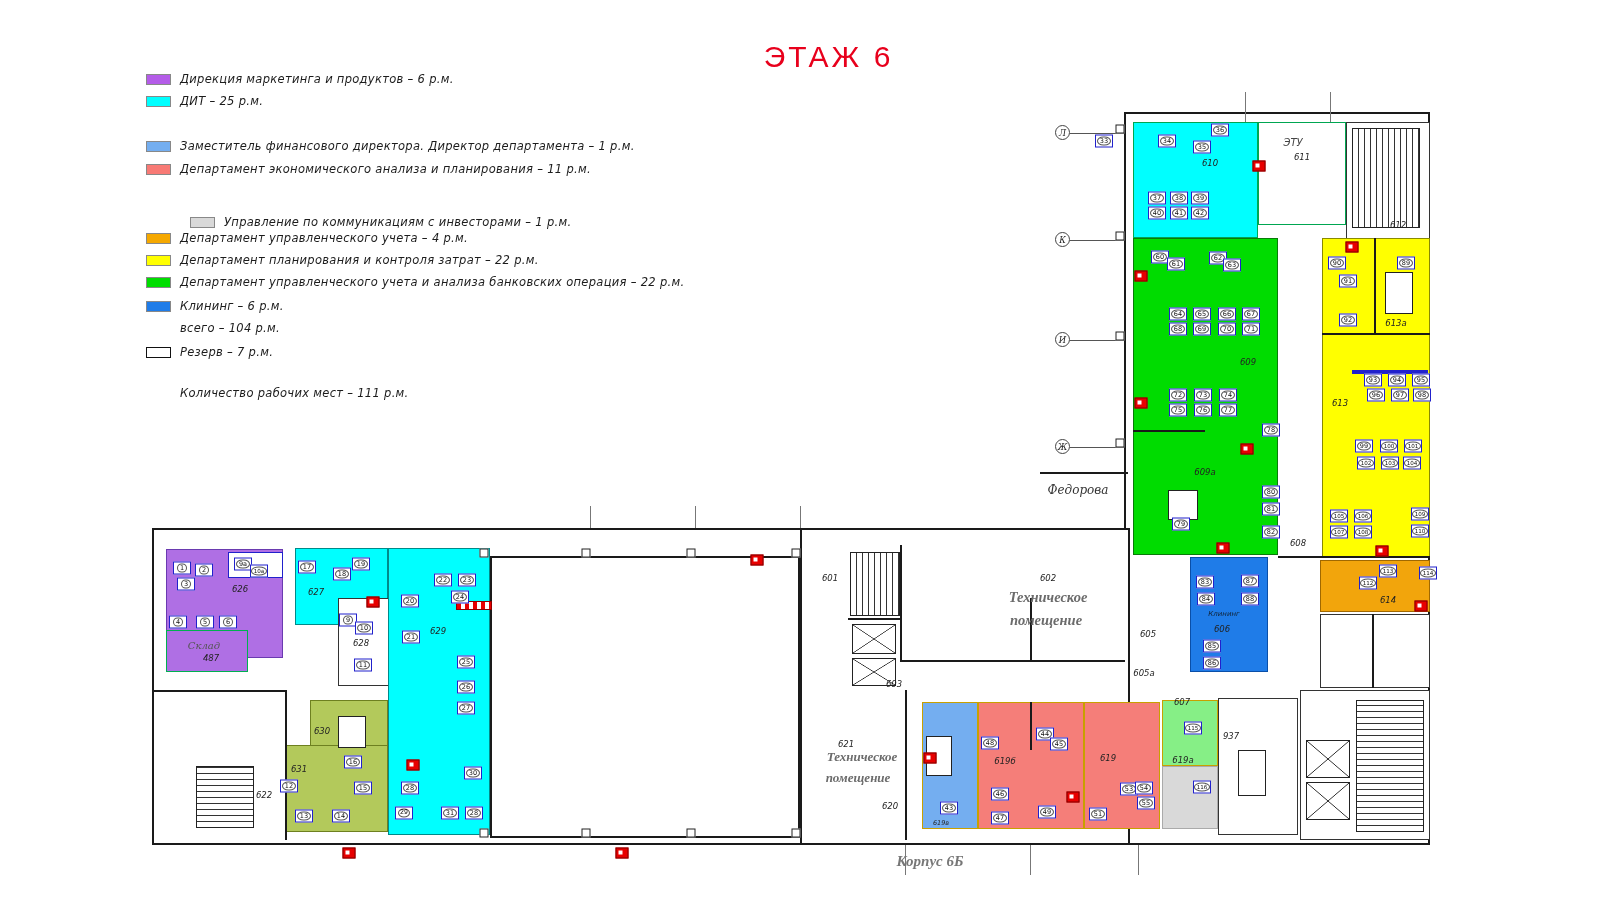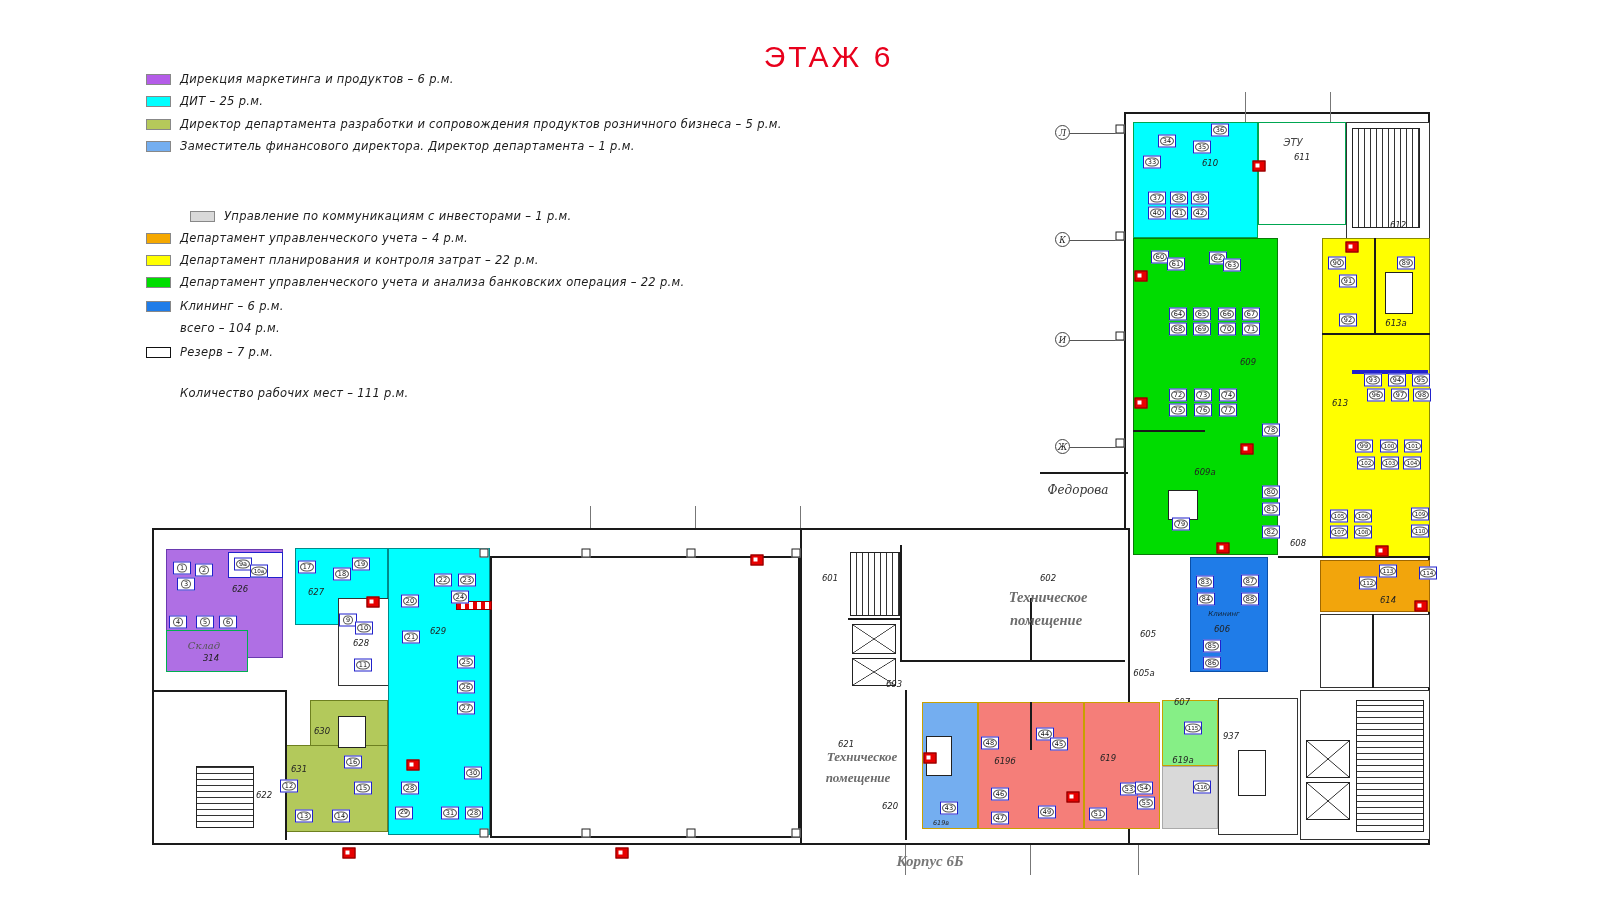--- a/index.html
+++ b/index.html
@@ -62,29 +62,29 @@
   <div id="title">ЭТАЖ 6</div>
   <div id="legend">
       <div class="lg-item" style="left: 0px; top: 0px;">
         <div class="lg-sw" style="background: rgb(180, 92, 232);"></div>
         <div class="lg-tx">Дирекция маркетинга и продуктов  – 6 р.м.</div>
       </div>
       <div class="lg-item" style="left: 0px; top: 22px;">
         <div class="lg-sw" style="background: rgb(0, 255, 255);"></div>
         <div class="lg-tx">ДИТ – 25 р.м.</div>
       </div>
-      <div class="lg-item" style="left: 0px; top: 45px;">
-        <div class="lg-sw" style="background: rgb(181, 201, 90);"></div>
-        <div class="lg-tx">Директор департамента разработки и сопровождения продуктов розничного бизнеса –  5 р.м.</div>
-      </div>
       <div class="lg-item" style="left: 0px; top: 67px;">
         <div class="lg-sw" style="background: rgb(116, 174, 240);"></div>
         <div class="lg-tx">Заместитель финансового директора. Директор департамента  – 1 р.м.</div>
       </div>
-      <div class="lg-item" style="left: 0px; top: 137px; padding-left: 44px;">
+      <div class="lg-item" style="left: 0px; top: 90px;">
+        <div class="lg-sw" style="background: rgb(248, 122, 117);"></div>
+        <div class="lg-tx">Департамент экономического анализа и планирования – 11 р.м.</div>
+      </div>
+      <div class="lg-item" style="left: 0px; top: 143px; padding-left: 44px;">
         <div class="lg-sw" style="background: rgb(217, 217, 217);"></div>
         <div class="lg-tx">Управление по коммуникациям с инвесторами – 1 р.м.</div>
       </div>
       <div class="lg-item" style="left: 0px; top: 159px;">
         <div class="lg-sw" style="background: rgb(245, 168, 0);"></div>
         <div class="lg-tx">Департамент управленческого учета – 4 р.м.</div>
       </div>
       <div class="lg-item" style="left: 0px; top: 181px;">
         <div class="lg-sw" style="background: rgb(255, 255, 0);"></div>
         <div class="lg-tx">Департамент планирования и контроля затрат – 22 р.м.</div>
@@ -213,21 +213,21 @@
       <div class="glabel" style="left: 1048px; top: 578px;">602</div>
       <div class="glabel" style="left: 846px; top: 744px;">621</div>
       <div class="glabel" style="left: 890px; top: 806px;">620</div>
       <div class="glabel t6" style="left: 941px; top: 823px;">619в</div>
       <div class="glabel" style="left: 1005px; top: 761px;">619б</div>
       <div class="glabel" style="left: 1108px; top: 758px;">619</div>
       <div class="glabel" style="left: 1183px; top: 760px;">619а</div>
       <div class="glabel" style="left: 1231px; top: 736px;">937</div>
       <div class="glabel" style="left: 240px; top: 589px;">626</div>
       <div class="glabel serif" style="left: 204px; top: 645px;">Склад</div>
-      <div class="glabel" style="left: 211px; top: 658px;">314</div>
+      <div class="glabel" style="left: 211px; top: 658px;">487</div>
       <div class="glabel" style="left: 316px; top: 592px;">627</div>
       <div class="glabel" style="left: 361px; top: 643px;">628</div>
       <div class="glabel" style="left: 438px; top: 631px;">629</div>
       <div class="glabel" style="left: 322px; top: 731px;">630</div>
       <div class="glabel" style="left: 299px; top: 769px;">631</div>
       <div class="glabel" style="left: 264px; top: 795px;">622</div>
       <div class="glabel street" style="left: 1078px; top: 490px;">Федорова</div>
       <div class="glabel tech" style="left: 1048px; top: 597px;">Техническое</div>
       <div class="glabel tech" style="left: 1046px; top: 620px;">помещение</div>
       <div class="glabel tech2" style="left: 862px; top: 757px;">Техническое</div>
@@ -322,21 +322,21 @@
       </div>
       <div class="desk" style="left: 341px; top: 816px;">
         <b>14</b>
       </div>
       <div class="desk" style="left: 363px; top: 788px;">
         <b>15</b>
       </div>
       <div class="desk" style="left: 353px; top: 762px;">
         <b>16</b>
       </div>
-      <div class="desk" style="left: 1152px; top: 141px; margin-top: 21px;">
+      <div class="desk" style="left: 1104px; top: 141px;">
         <b>33</b>
       </div>
       <div class="desk" style="left: 1167px; top: 141px;">
         <b>34</b>
       </div>
       <div class="desk" style="left: 1202px; top: 147px;">
         <b>35</b>
       </div>
       <div class="desk" style="left: 1220px; top: 130px;">
         <b>36</b>

